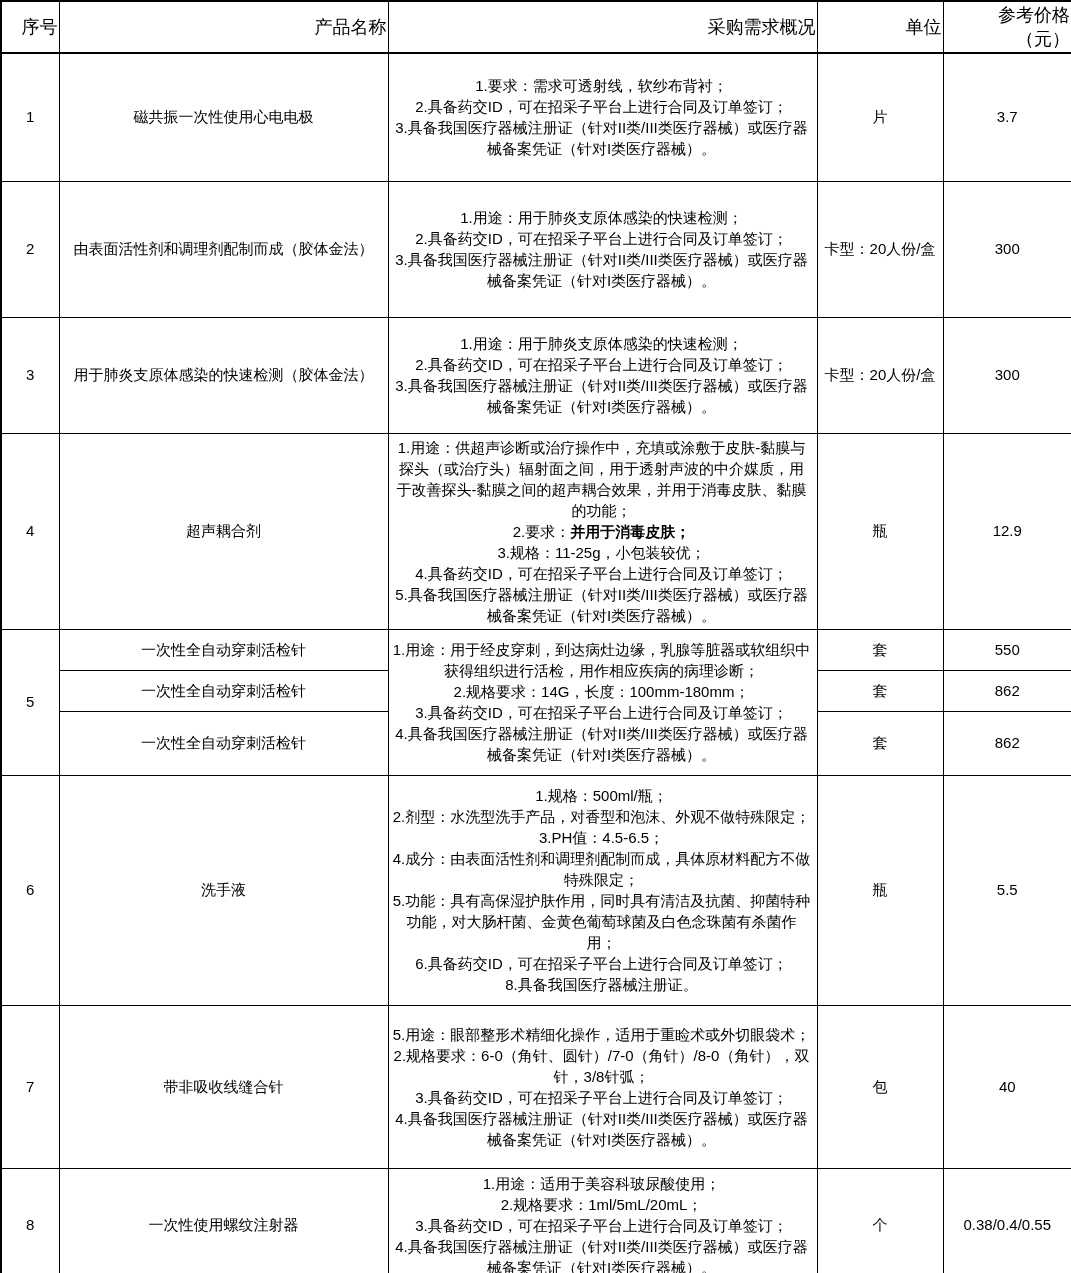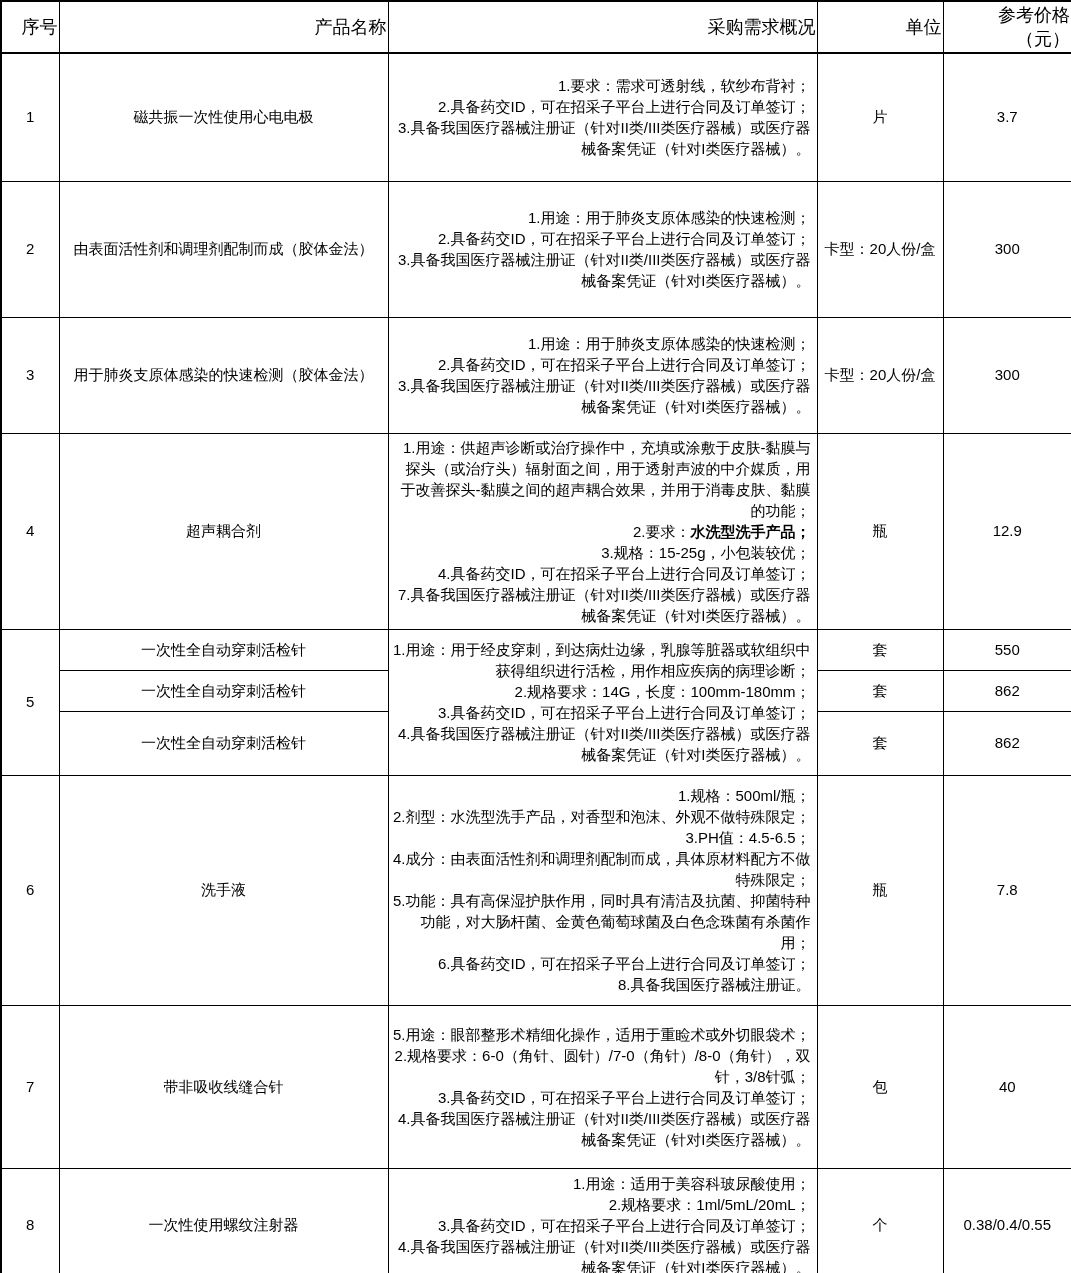--- a/index.html
+++ b/index.html
@@ -27,21 +27,21 @@
     border-bottom-width: 2px;
     font-size: 18px;
   }
   td.c-no, td.c-name, td.c-unit, td.c-price {
     text-align: center;
     vertical-align: middle;
     padding: 1px 2px;
     line-height: 20px;
   }
   td.c-req {
-    text-align: right;
+    text-align: center;
     vertical-align: middle;
     padding: 3px 6px 3px 4px;
     line-height: 21px;
   }
   td.c-req .line { min-height: 21px; }
   .bold { font-weight: bold; }
 </style>
 </head>
 <body>
 
@@ -99,24 +99,24 @@
       </td>
       <td class="c-unit">卡型：20人份/盒</td>
       <td class="c-price">300</td>
     </tr>
 
     <tr style="height:195px">
       <td class="c-no">4</td>
       <td class="c-name">超声耦合剂</td>
       <td class="c-req">
         <div class="line">1.用途：供超声诊断或治疗操作中，充填或涂敷于皮肤-黏膜与探头（或治疗头）辐射面之间，用于透射声波的中介媒质，用于改善探头-黏膜之间的超声耦合效果，并用于消毒皮肤、黏膜的功能；</div>
-        <div class="line"><span>2.要求：</span><span class="bold">水洗型洗手产品；</span></div>
-        <div class="line">3.规格：15-25g，小包装较优；</div>
+        <div class="line"><span>2.要求：</span><span class="bold">并用于消毒皮肤；</span></div>
+        <div class="line">3.规格：11-25g，小包装较优；</div>
         <div class="line">4.具备药交ID，可在招采子平台上进行合同及订单签订；</div>
-        <div class="line">7.具备我国医疗器械注册证（针对II类/III类医疗器械）或医疗器械备案凭证（针对I类医疗器械）。</div>
+        <div class="line">5.具备我国医疗器械注册证（针对II类/III类医疗器械）或医疗器械备案凭证（针对I类医疗器械）。</div>
       </td>
       <td class="c-unit">瓶</td>
       <td class="c-price">12.9</td>
     </tr>
 
     <tr style="height:41px">
       <td class="c-no" rowspan="3">5</td>
       <td class="c-name">一次性全自动穿刺活检针</td>
       <td class="c-req" rowspan="3">
         <div class="line">1.用途：用于经皮穿刺，到达病灶边缘，乳腺等脏器或软组织中获得组织进行活检，用作相应疾病的病理诊断；</div>
@@ -144,21 +144,21 @@
       <td class="c-req">
         <div class="line">1.规格：500ml/瓶；</div>
         <div class="line">2.剂型：水洗型洗手产品，对香型和泡沫、外观不做特殊限定；</div>
         <div class="line">3.PH值：4.5-6.5；</div>
         <div class="line">4.成分：由表面活性剂和调理剂配制而成，具体原材料配方不做特殊限定；</div>
         <div class="line">5.功能：具有高保湿护肤作用，同时具有清洁及抗菌、抑菌特种功能，对大肠杆菌、金黄色葡萄球菌及白色念珠菌有杀菌作用；</div>
         <div class="line">6.具备药交ID，可在招采子平台上进行合同及订单签订；</div>
         <div class="line">8.具备我国医疗器械注册证。</div>
       </td>
       <td class="c-unit">瓶</td>
-      <td class="c-price">7.8</td>
+      <td class="c-price">5.5</td>
     </tr>
 
     <tr style="height:163px">
       <td class="c-no">7</td>
       <td class="c-name">带非吸收线缝合针</td>
       <td class="c-req">
         <div class="line">5.用途：眼部整形术精细化操作，适用于重睑术或外切眼袋术；</div>
         <div class="line">2.规格要求：6-0（角针、圆针）/7-0（角针）/8-0（角针），双针，3/8针弧；</div>
         <div class="line">3.具备药交ID，可在招采子平台上进行合同及订单签订；</div>
         <div class="line">4.具备我国医疗器械注册证（针对II类/III类医疗器械）或医疗器械备案凭证（针对I类医疗器械）。</div>

